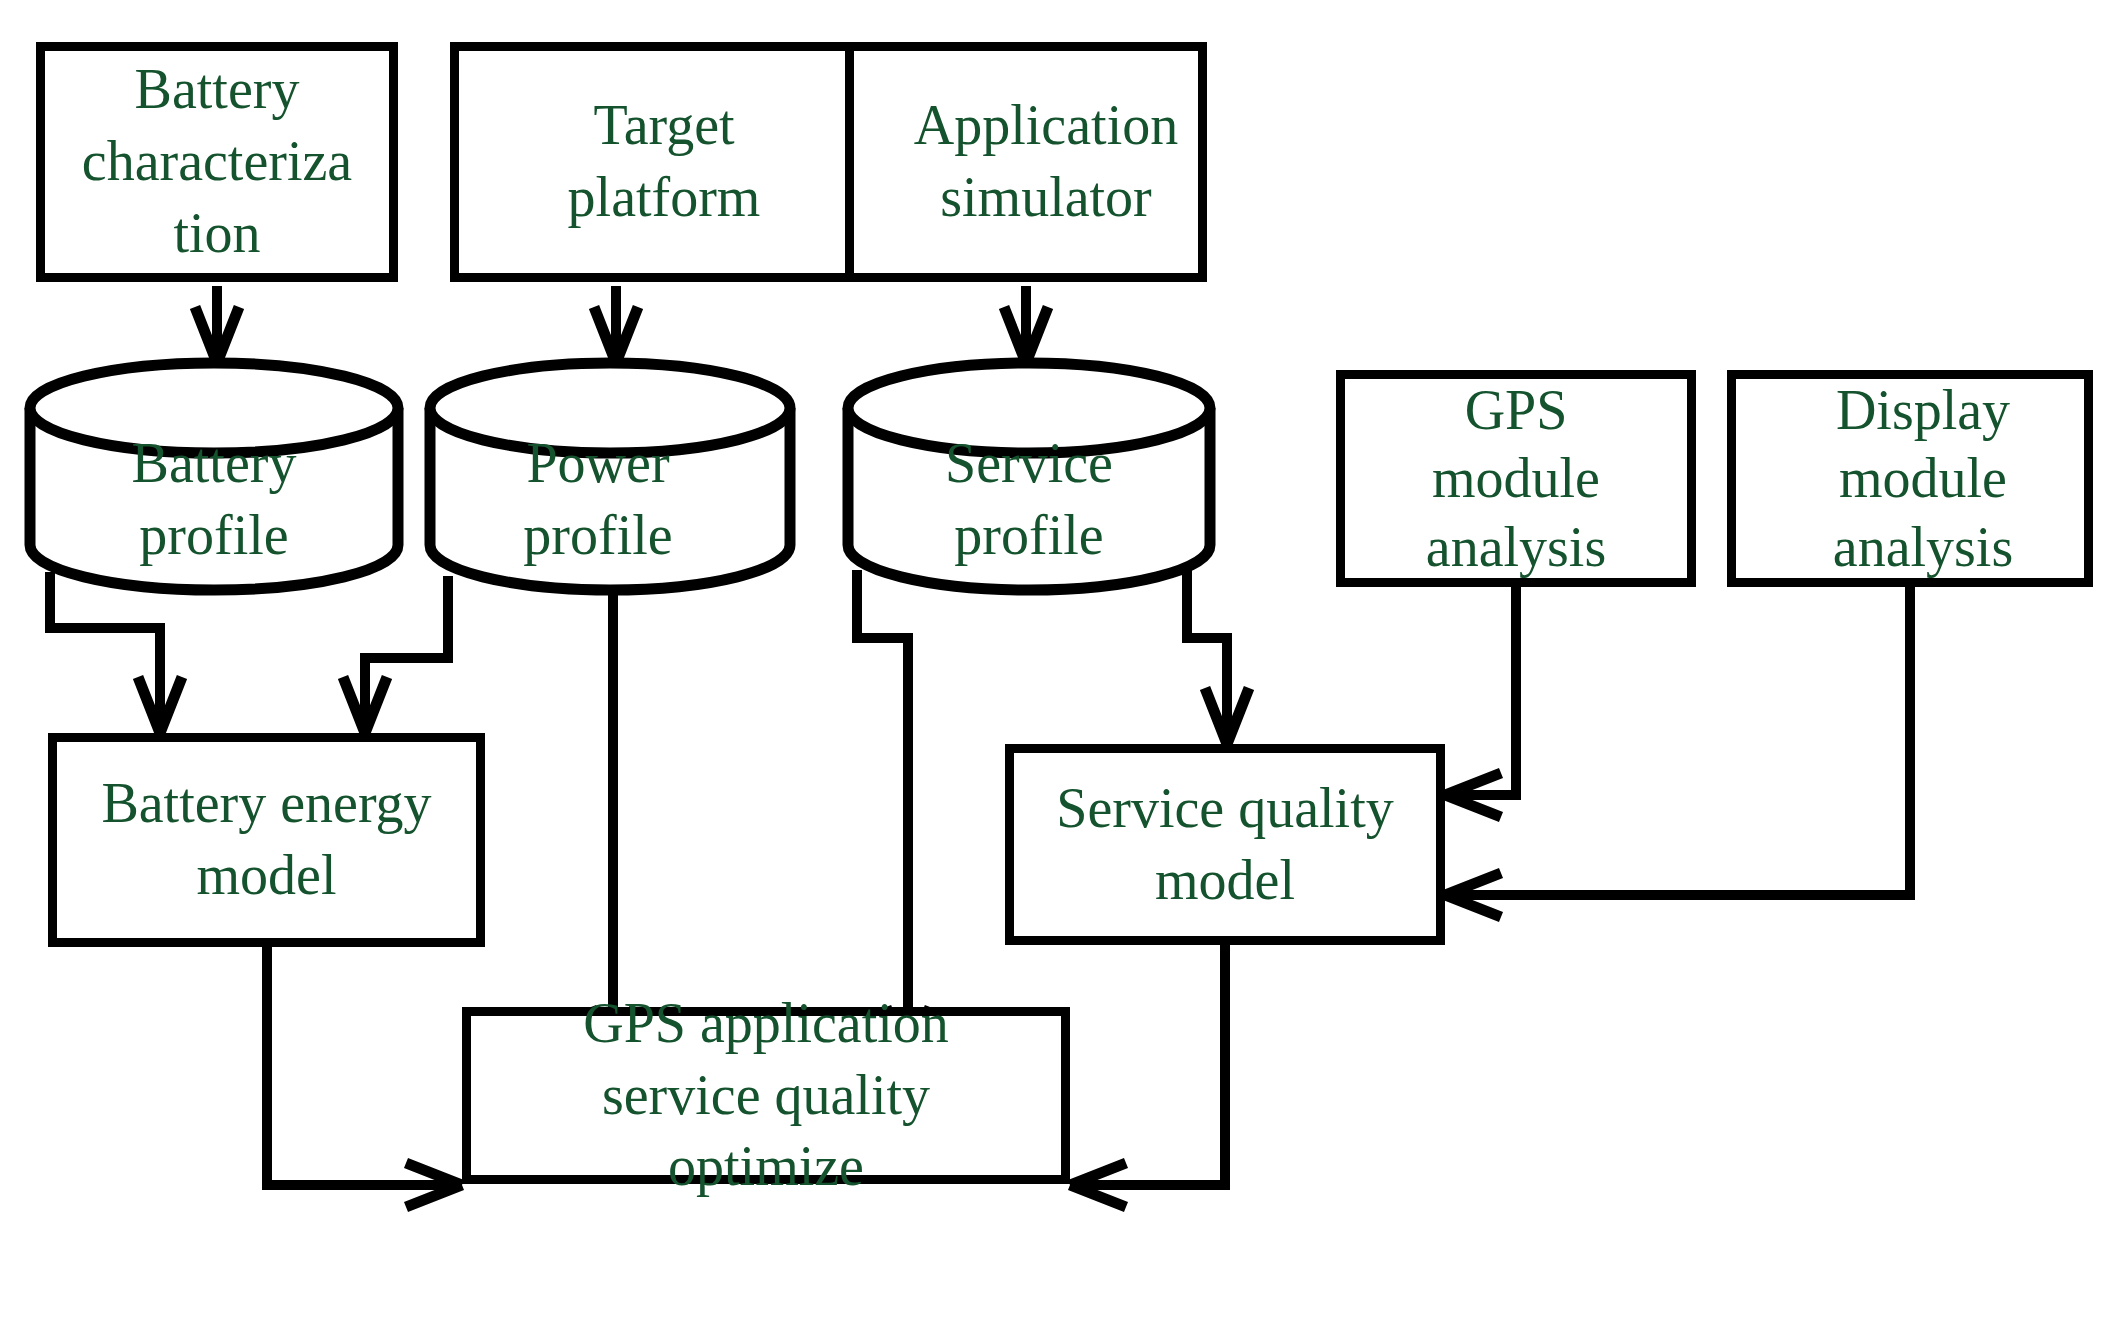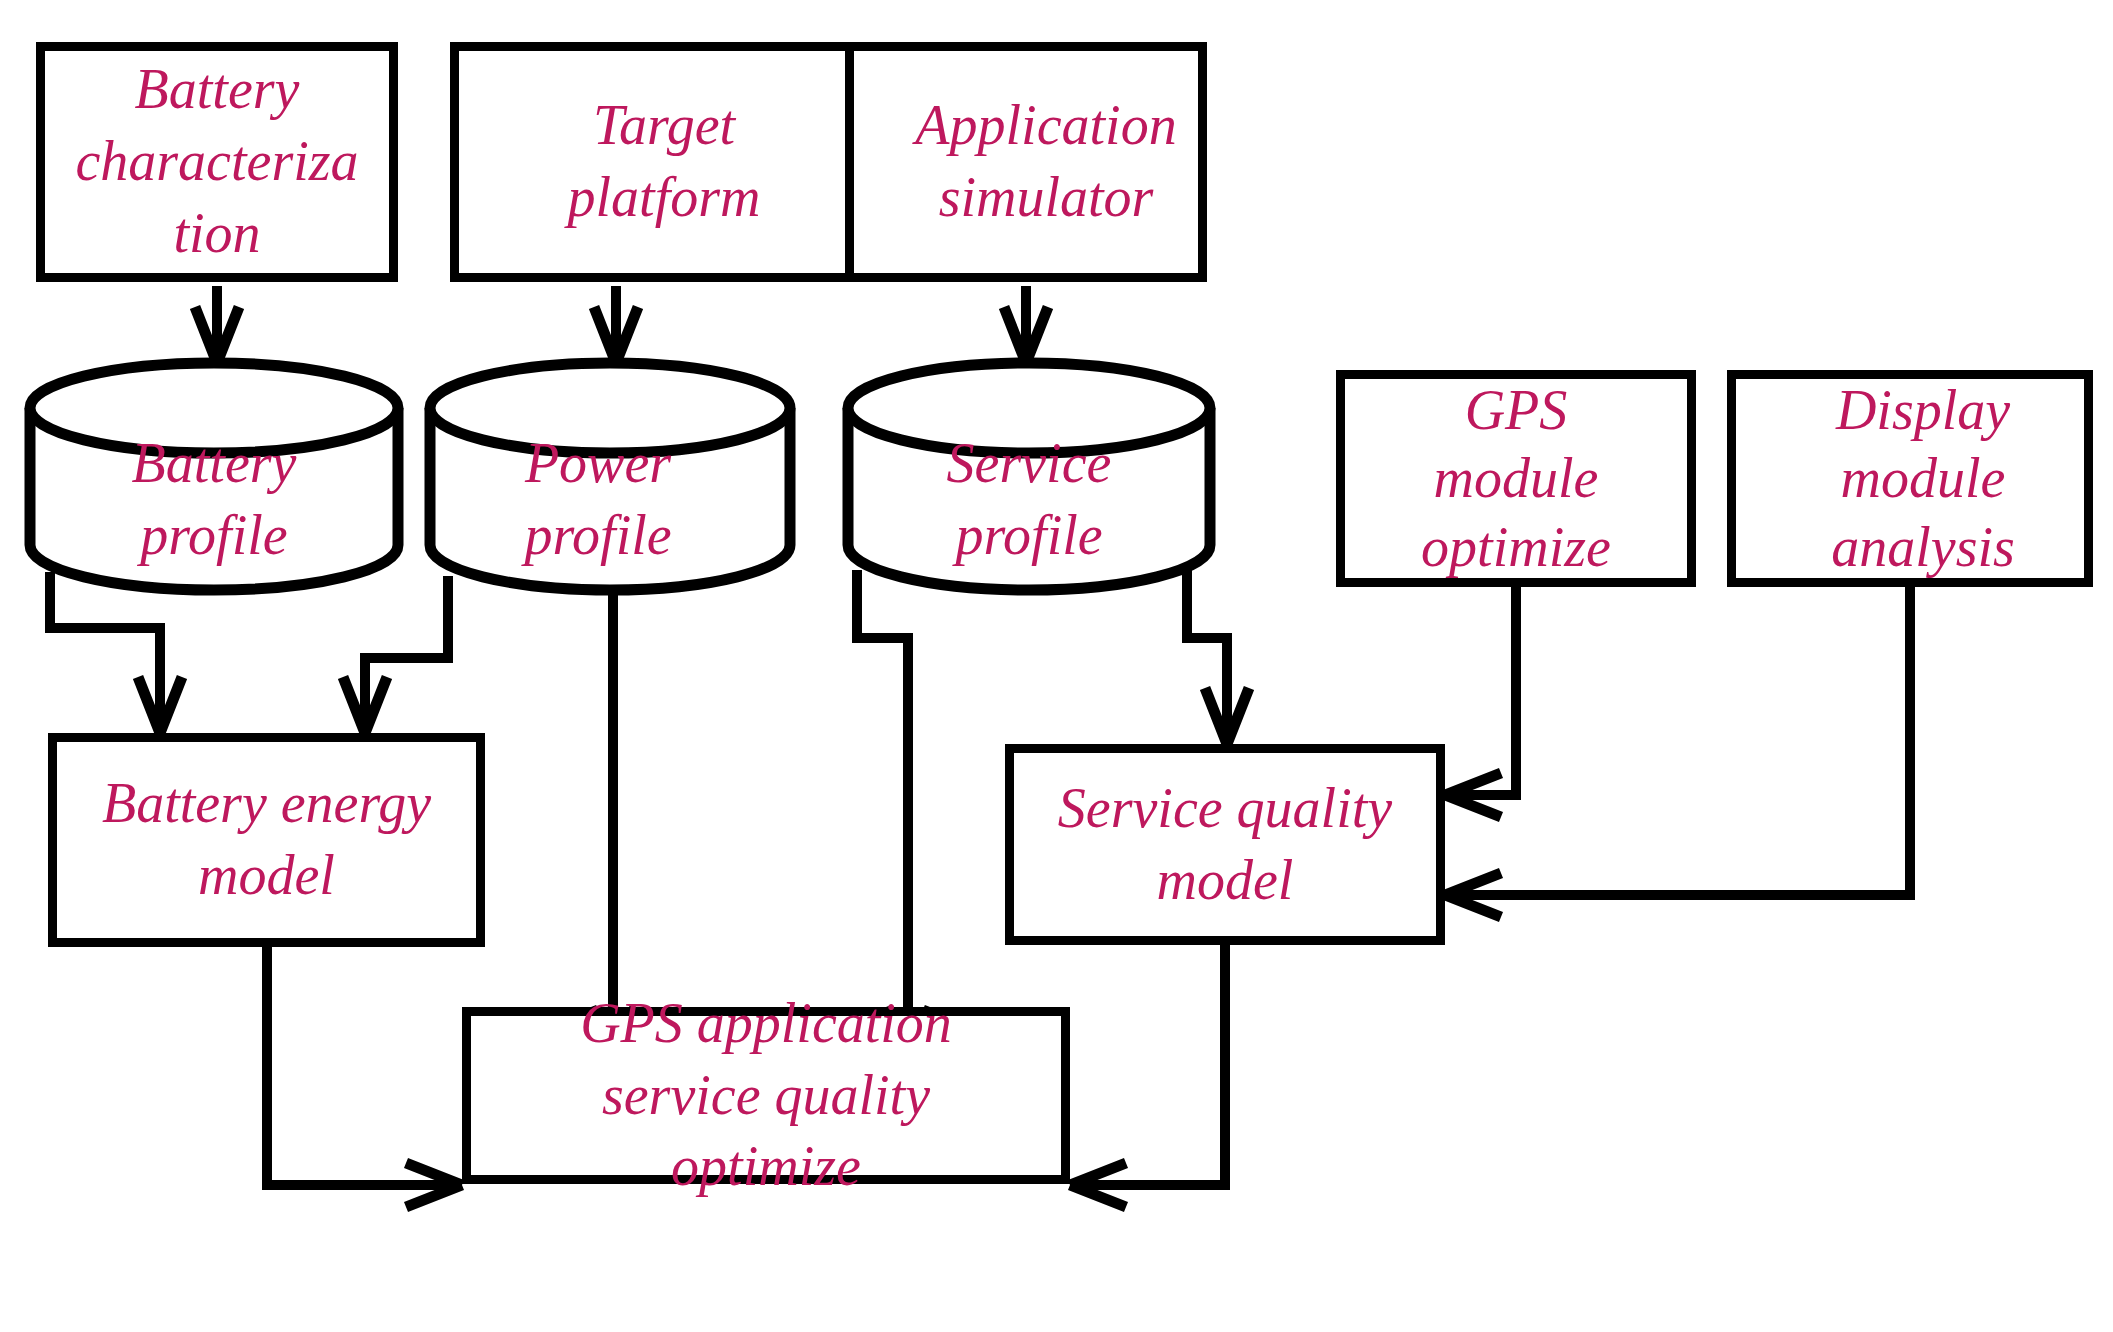--- a/index.html
+++ b/index.html
@@ -5,24 +5,23 @@
   html, body {
     margin: 0;
     padding: 0;
     background: #ffffff;
   }
   #canvas {
     position: relative;
     width: 2113px;
     height: 1332px;
     background: #ffffff;
-    color: #be185d;
+    color: #14532d;
     font-family: "Liberation Serif", "DejaVu Serif", serif;
     overflow: hidden;
-    font-style: italic;
   }
   #wires {
     position: absolute;
     left: 0;
     top: 0;
     z-index: 1;
   }
   .node {
     position: absolute;
     display: flex;
@@ -110,21 +109,21 @@
   </div>
 
   <div class="node rect-node" style="left:845px; top:42px; width:362px; height:240px;padding-left:40px;">
     <div class="label">Application
 simulator</div>
   </div>
 
   <div class="node rect-node" style="left:1336px; top:370px; width:360px; height:217px;">
     <div class="label" style="line-height:1.22;">GPS
 module
-optimize</div>
+analysis</div>
   </div>
 
   <div class="node rect-node" style="left:1727px; top:370px; width:366px; height:217px;">
     <div class="label" style="line-height:1.22;margin-left:26px;">Display
 module
 analysis</div>
   </div>
 
   <div class="node rect-node" style="left:48px; top:733px; width:437px; height:214px;">
     <div class="label">Battery energy

